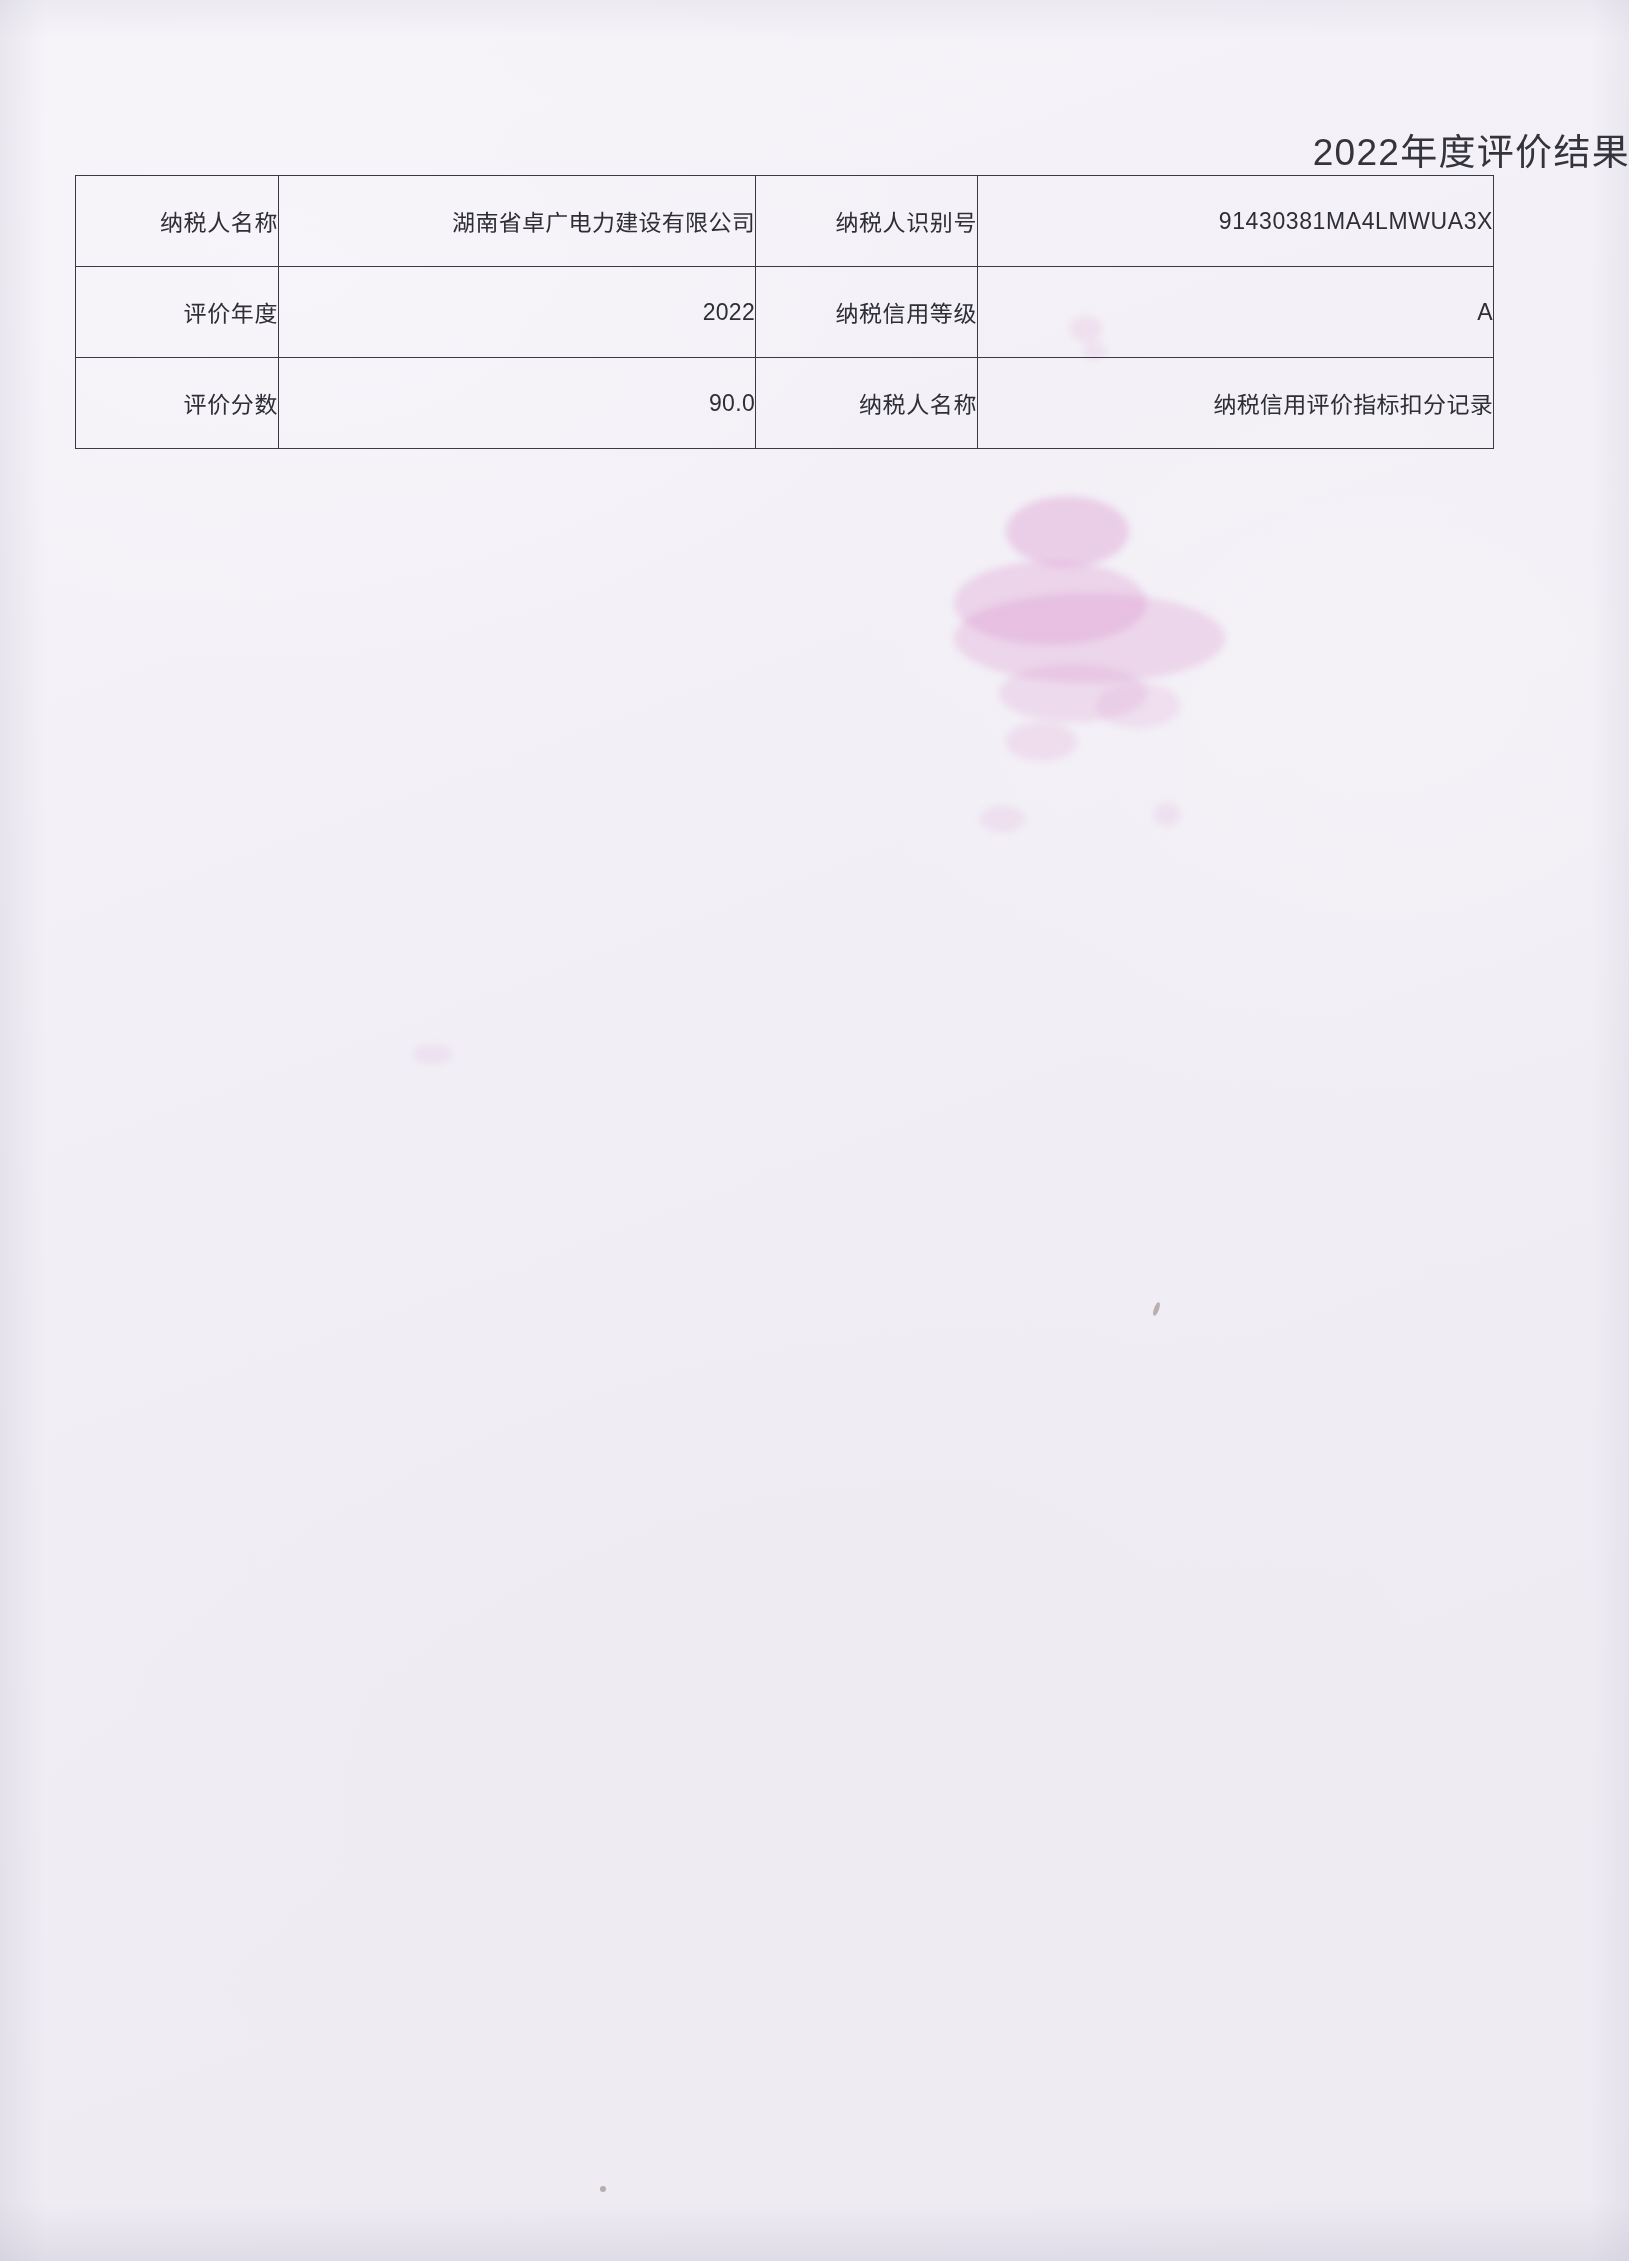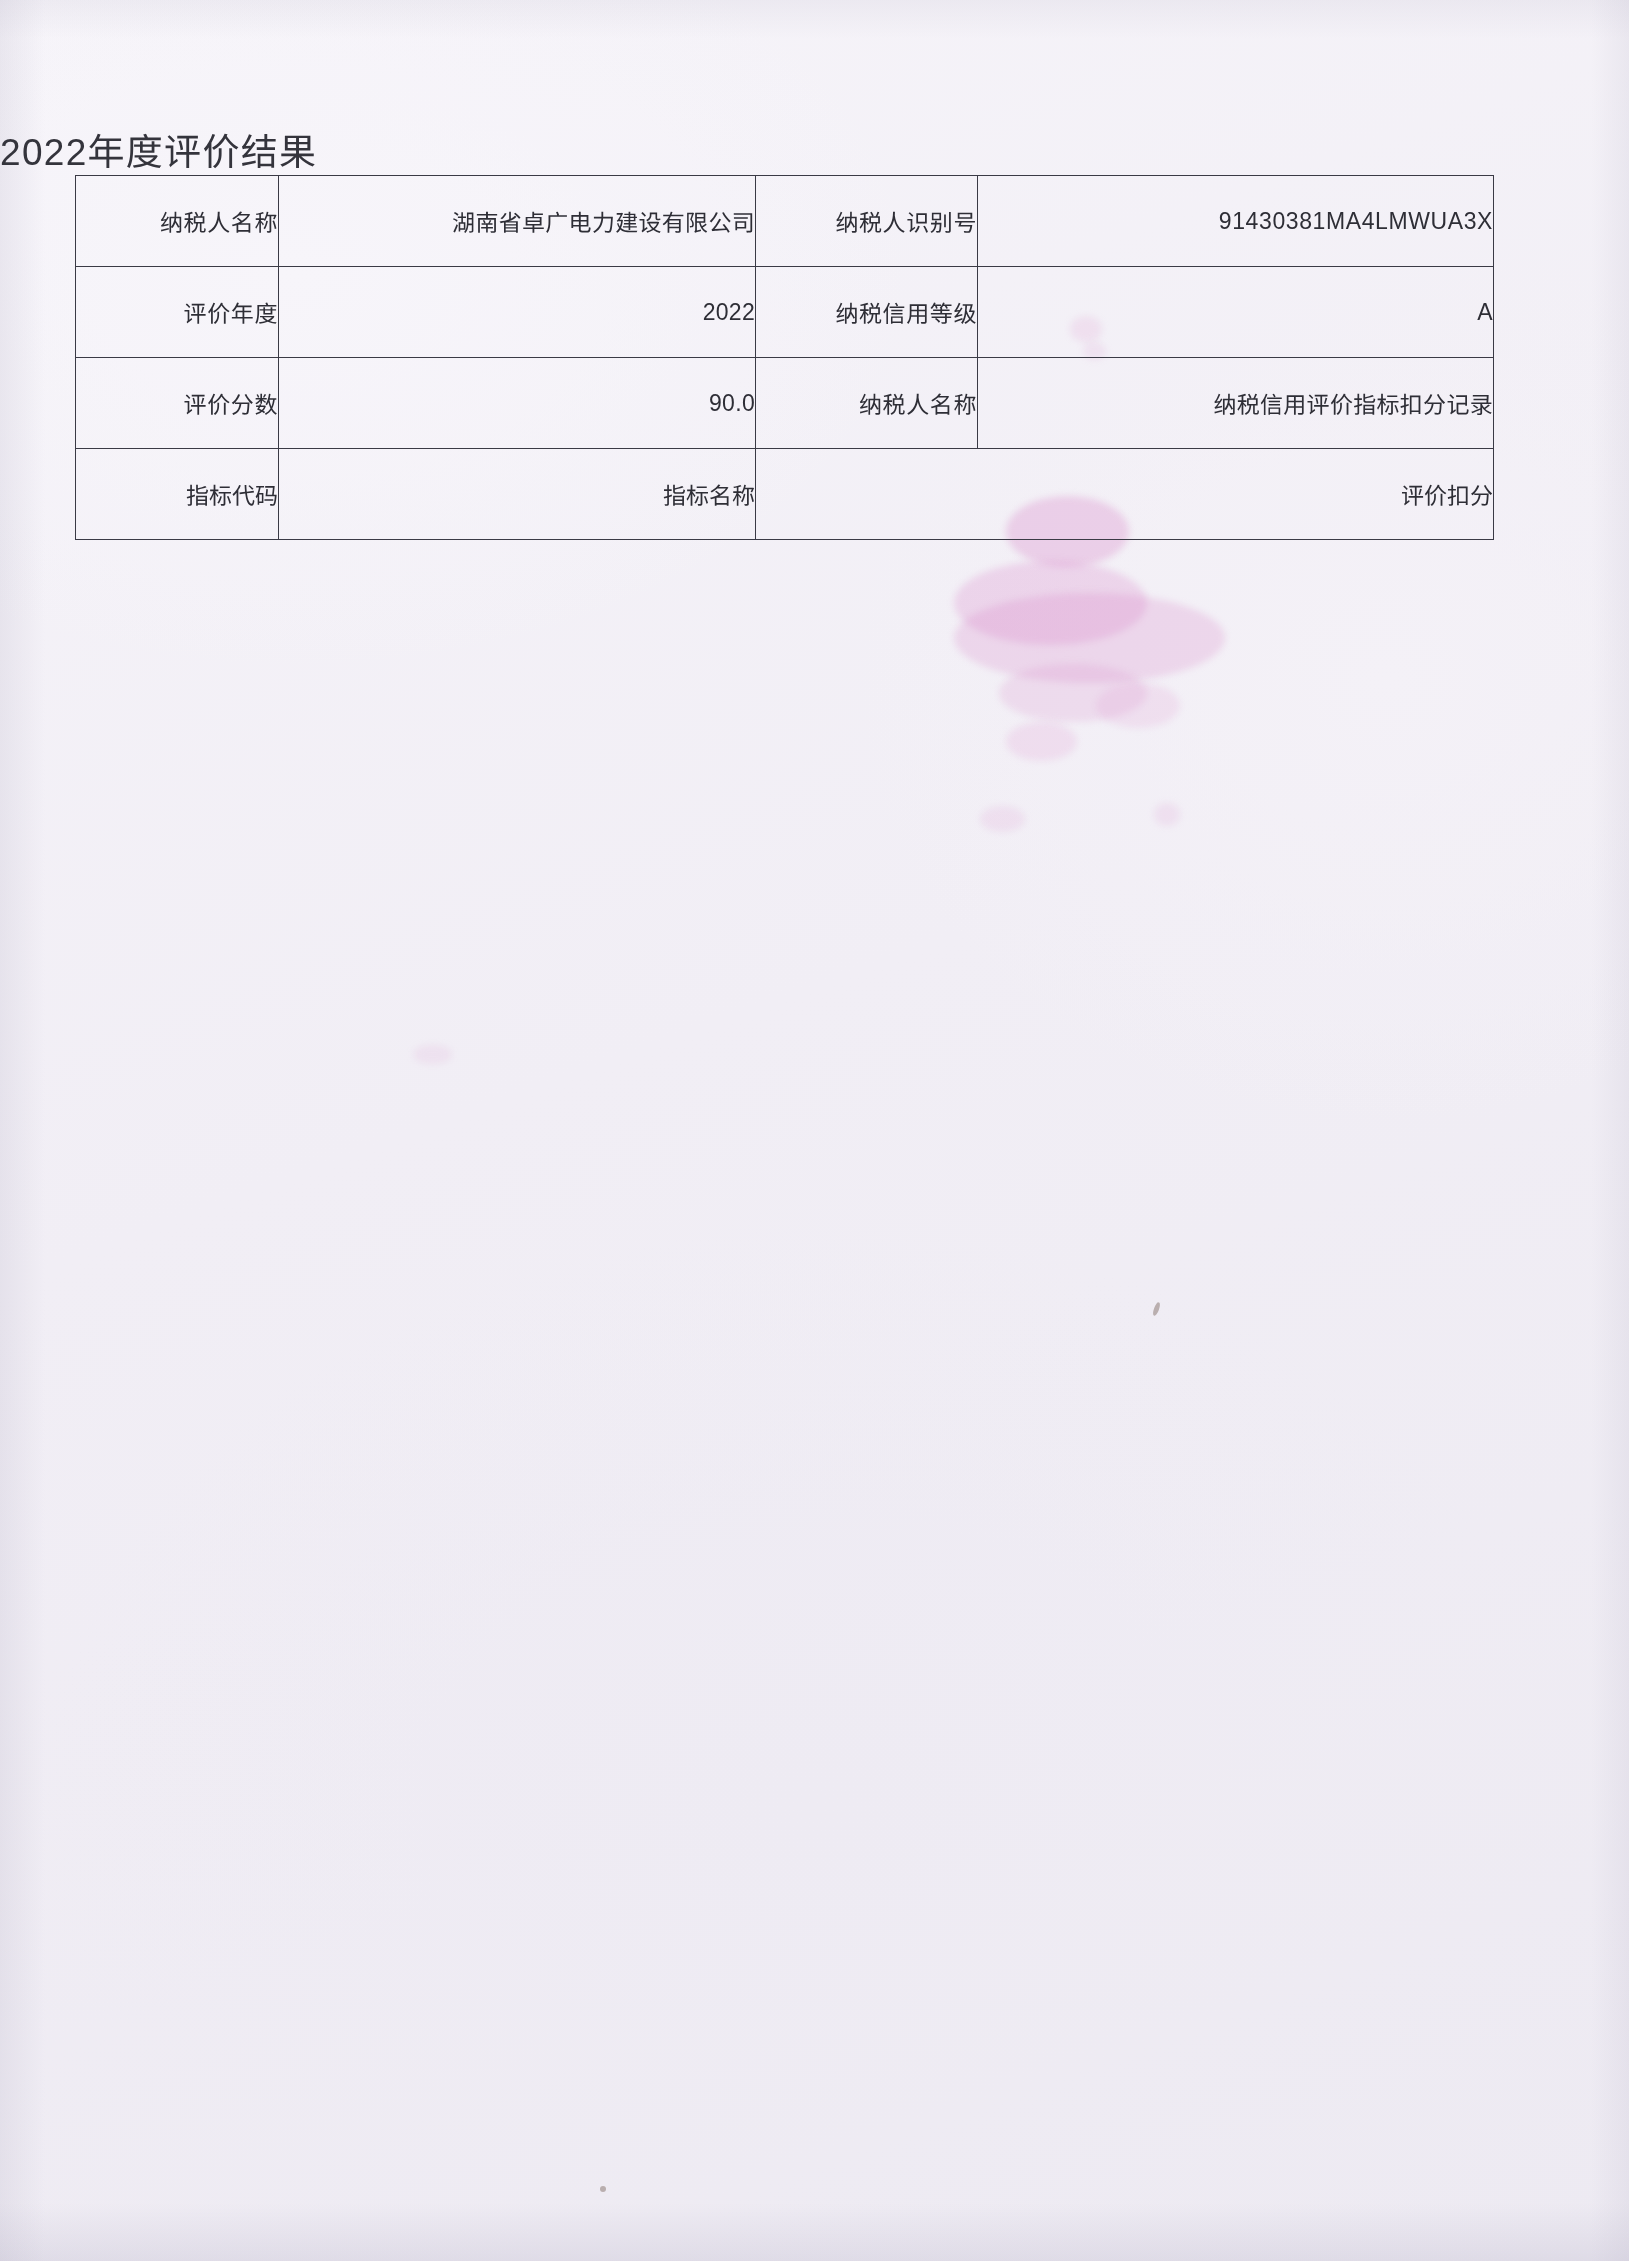--- a/index.html
+++ b/index.html
@@ -43,21 +43,21 @@
     pointer-events: none;
     border-radius: 50%;
     filter: blur(3.9px);
   }
 
   #doc-title {
     position: absolute;
     top: 97px;
     left: 0;
     width: 100%;
-    text-align: left;
+    text-align: right;
     font-size: 37px;
     color: #34343c;
     letter-spacing: 1.3px;
     font-weight: 400;
   }
 
   #result-table {
     position: absolute;
     left: 75px;
     top: 175px;
@@ -147,20 +147,15 @@
       <td class="value">2022</td>
       <td class="label">纳税信用等级</td>
       <td class="value">A</td>
     </tr>
     <tr>
       <td class="label">评价分数</td>
       <td class="value">90.0</td>
       <td class="label">纳税人名称</td>
       <td class="value">纳税信用评价指标扣分记录</td>
     </tr>
-    <tr>
-      <td class="col-head" colspan="1" style="width:203px">指标代码</td>
-      <td class="col-head">指标名称</td>
-      <td class="col-head" colspan="2">评价扣分</td>
-    </tr>
   </tbody>
 </table>
 
 
 </body></html>

